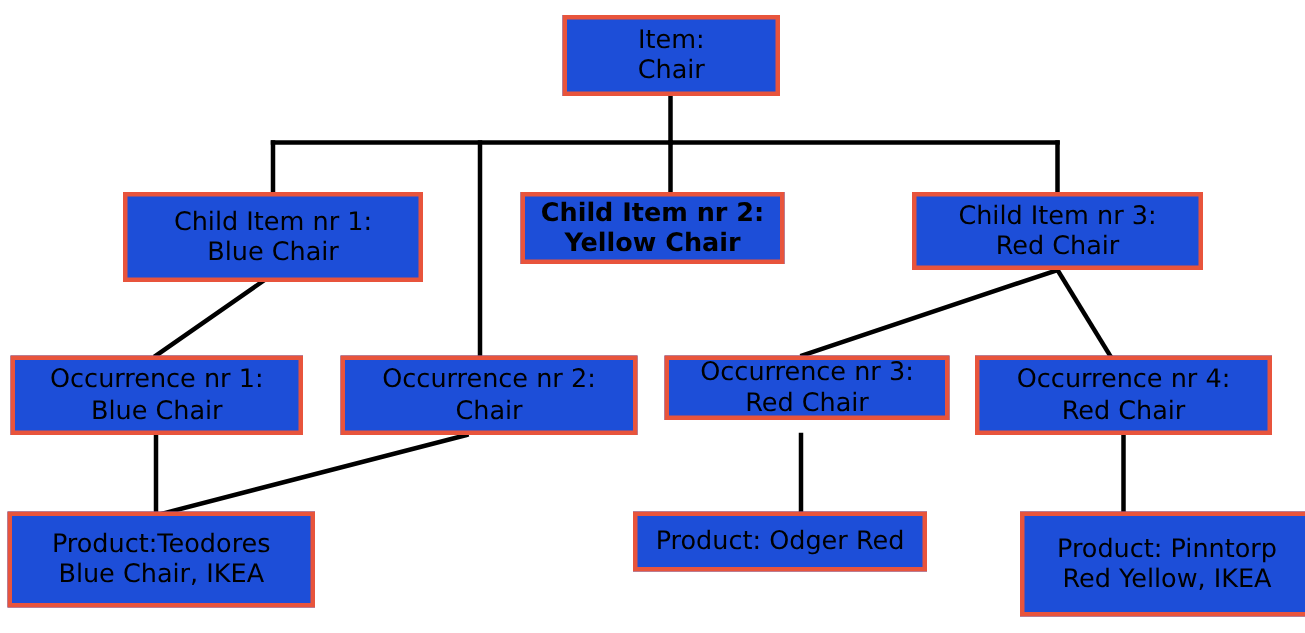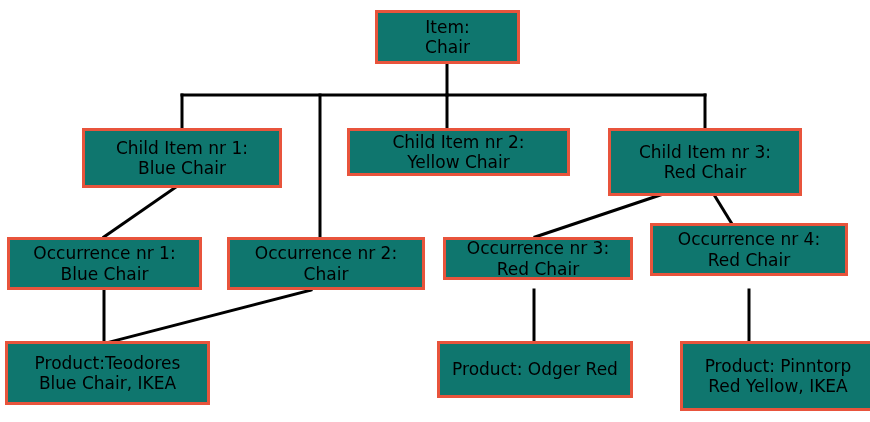--- a/index.html
+++ b/index.html
@@ -19,21 +19,21 @@
     position: absolute;
     top: 0;
     left: 0;
     width: 870px;
     height: 422px;
   }
   .node {
     position: absolute;
     box-sizing: border-box;
     border: 3px solid #e8543c;
-    background: #0f766e;
+    background: #1d4ed8;
     display: flex;
     flex-direction: column;
     align-items: center;
     justify-content: center;
     text-align: center;
     color: #000000;
     font-size: 17px;
     line-height: 1.18;
     z-index: 2;
   }
@@ -65,56 +65,56 @@
   <div class="node" style="left:375px; top:10px; width:145px; height:54px;">
     <span>Item:</span>
     <span class="line2">Chair</span>
   </div>
 
   <div class="node" style="left:82px; top:128px; width:200px; height:60px;">
     <span>Child Item nr 1:</span>
     <span class="line2">Blue Chair</span>
   </div>
 
-  <div class="node" style="left:347px; top:128px; width:223px; height:48px;">
+  <div class="node" style="left:347px; top:128px; width:176px; height:48px;font-weight:bold;">
     <span>Child Item nr 2:</span>
     <span class="line2">Yellow Chair</span>
   </div>
 
-  <div class="node" style="left:608px; top:128px; width:194px; height:68px;">
+  <div class="node" style="left:608px; top:128px; width:194px; height:52px;">
     <span>Child Item nr 3:</span>
     <span class="line2">Red Chair</span>
   </div>
 
   <div class="node" style="left:7px; top:237px; width:195px; height:53px;">
     <span>Occurrence nr 1:</span>
     <span class="line2">Blue Chair</span>
   </div>
 
   <div class="node" style="left:227px; top:237px; width:198px; height:53px;align-items:center;">
     <span>Occurrence nr 2:</span>
     <span class="line2">Chair</span>
   </div>
 
   <div class="node" style="left:443px; top:237px; width:190px; height:43px;">
     <span>Occurrence nr 3:</span>
     <span class="line2">Red Chair</span>
   </div>
 
-  <div class="node" style="left:650px; top:223px; width:198px; height:53px;">
+  <div class="node" style="left:650px; top:237px; width:198px; height:53px;">
     <span>Occurrence nr 4:</span>
     <span class="line2">Red Chair</span>
   </div>
 
   <div class="node" style="left:5px; top:341px; width:205px; height:64px;">
     <span>Product:Teodores</span>
     <span class="line2">Blue Chair, IKEA</span>
   </div>
 
-  <div class="node" style="left:437px; top:341px; width:196px; height:57px;">
+  <div class="node" style="left:422px; top:341px; width:196px; height:40px;">
     <span>Product: Odger Red</span>
   </div>
 
   <div class="node" style="left:680px; top:341px; width:196px; height:70px;">
     <span>Product: Pinntorp</span>
     <span class="line2">Red Yellow, IKEA</span>
   </div>
 
 </div>
 

